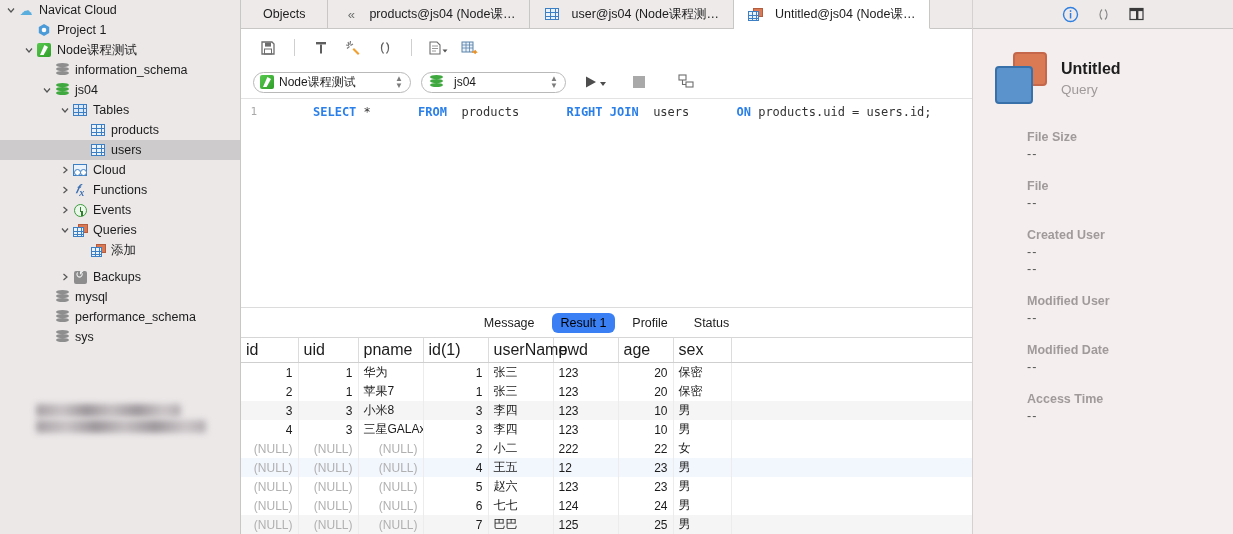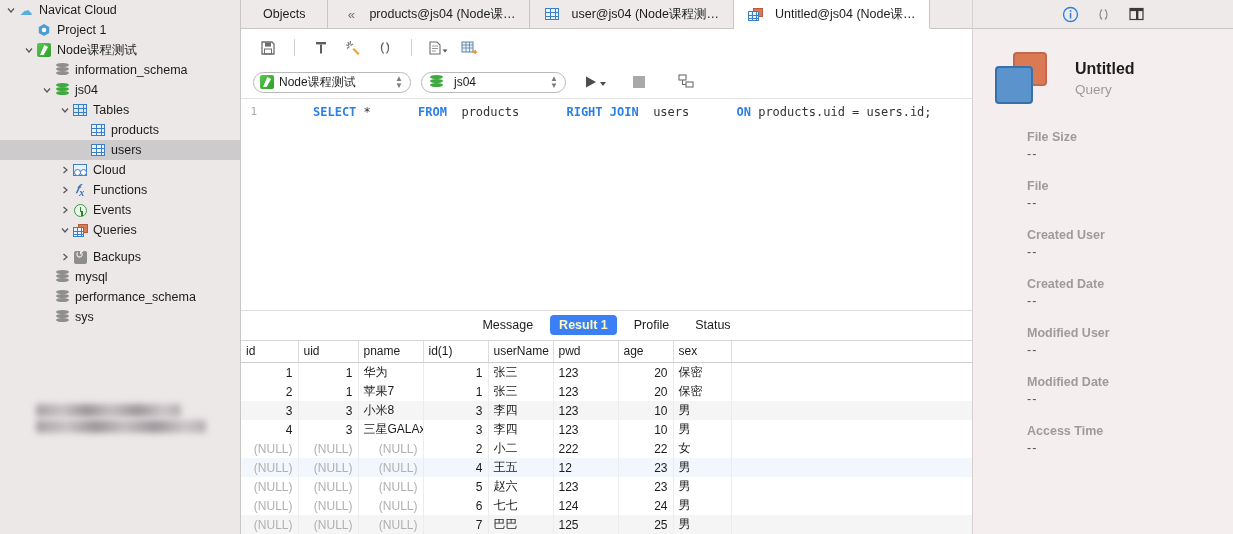--- a/index.html
+++ b/index.html
@@ -230,28 +230,28 @@
     height: 30px; min-height: 30px;
     display: flex; align-items: center; justify-content: center;
     gap: 8px;
     background: #ffffff;
     border-top: 1px solid #dcdcdc;
   }
   .rtab {
     font-size: 12.5px; color: #1c1c1c;
     padding: 3px 9px; border-radius: 4px;
   }
-  .rtab.active { background: #3b7ff5; color: #fef9c3; font-weight: bold; }
+  .rtab.active { background: #3b7ff5; color: #000000; font-weight: normal; border-radius: 6px; }
 
   
   .grid-wrap { background:#fff; border-top: 1px solid #d6d6d6; overflow:hidden; }
   table.grid { border-collapse: collapse; width: 731px; table-layout: fixed; }
   table.grid th {
     font-weight: normal;
-    font-size: 12px;
+    font-size: 16px;
     text-align: left;
     padding: 3px 5px;
     height: 22px;
     background: #fff;
     border-right: 1px solid #dcdcdc;
     border-bottom: 1px solid #cfcfcf;
     color: #1c1c1c;
   }
   table.grid td {
     font-size: 12px;
@@ -278,21 +278,21 @@
   }
   .right-head {
     height: 29px;
     display: flex; align-items: center; justify-content: center;
     gap: 16px;
     background: #eeeaea;
     border-bottom: 1px solid #c9c6c6;
   }
   .rh-ico { color: #3c7fd0; display: flex; align-items: center; }
   .rh-ico.gray { color: #4a4a4a; }
-  .info-head { display: flex; align-items: center; gap: 28px; padding: 23px 0 0 22px; }
+  .info-head { display: flex; align-items: center; gap: 14px; padding: 23px 0 0 22px; }
   .doc-icon { position: relative; width: 52px; height: 52px; }
   .doc-icon .back {
     position: absolute; right: 0; top: 0; width: 34px; height: 34px;
     border-radius: 4px; border: 2px solid #c4674a; background: #d97a55;
     background-image:
       linear-gradient(#fff,#fff) 0 9px/100% 2px,
       linear-gradient(#fff,#fff) 0 19px/100% 2px,
       linear-gradient(#fff,#fff) 10px 0/2px 100%,
       linear-gradient(#fff,#fff) 21px 0/2px 100%;
     background-repeat: no-repeat;
@@ -443,20 +443,30 @@
               <path d="M1 2.5 L4 6 L7 2.5" stroke="#555" stroke-width="1.2" fill="none"></path>
             </svg>
           </span>
           <span class="ico">
             <span class="q-ico">
               <span class="back"></span>
               <span class="front"></span>
             </span>
           </span>
           <span class="lbl">Queries</span>
+        </div>
+        <div class="tree-row" style="padding-left: 76px;">
+          <span class="twisty"></span>
+          <span class="ico">
+            <span class="q-ico">
+              <span class="back"></span>
+              <span class="front"></span>
+            </span>
+          </span>
+          <span class="lbl">添加</span>
         </div>
         <div class="tree-row" style="padding-left: 58px; margin-top: 7px;">
           <span class="twisty">
             <svg width="8" height="8" viewBox="0 0 8 8">
               <path d="M2.5 1 L6 4 L2.5 7" stroke="#555" stroke-width="1.2" fill="none"></path>
             </svg>
           </span>
           <span class="ico">
             <span class="backup-ico"></span>
           </span>
@@ -781,21 +791,20 @@
       </div>
     </div>
 
     <div class="meta" id="meta">
         <div class="meta-label">File Size</div>
         <div class="meta-value">--</div>
         <div class="meta-label">File</div>
         <div class="meta-value">--</div>
         <div class="meta-label">Created User</div>
         <div class="meta-value">--</div>
-        <div class="meta-label">Created Date</div>
         <div class="meta-value">--</div>
         <div class="meta-label">Modified User</div>
         <div class="meta-value">--</div>
         <div class="meta-label">Modified Date</div>
         <div class="meta-value">--</div>
         <div class="meta-label">Access Time</div>
         <div class="meta-value">--</div>
       </div>
   </div>
 </div>

